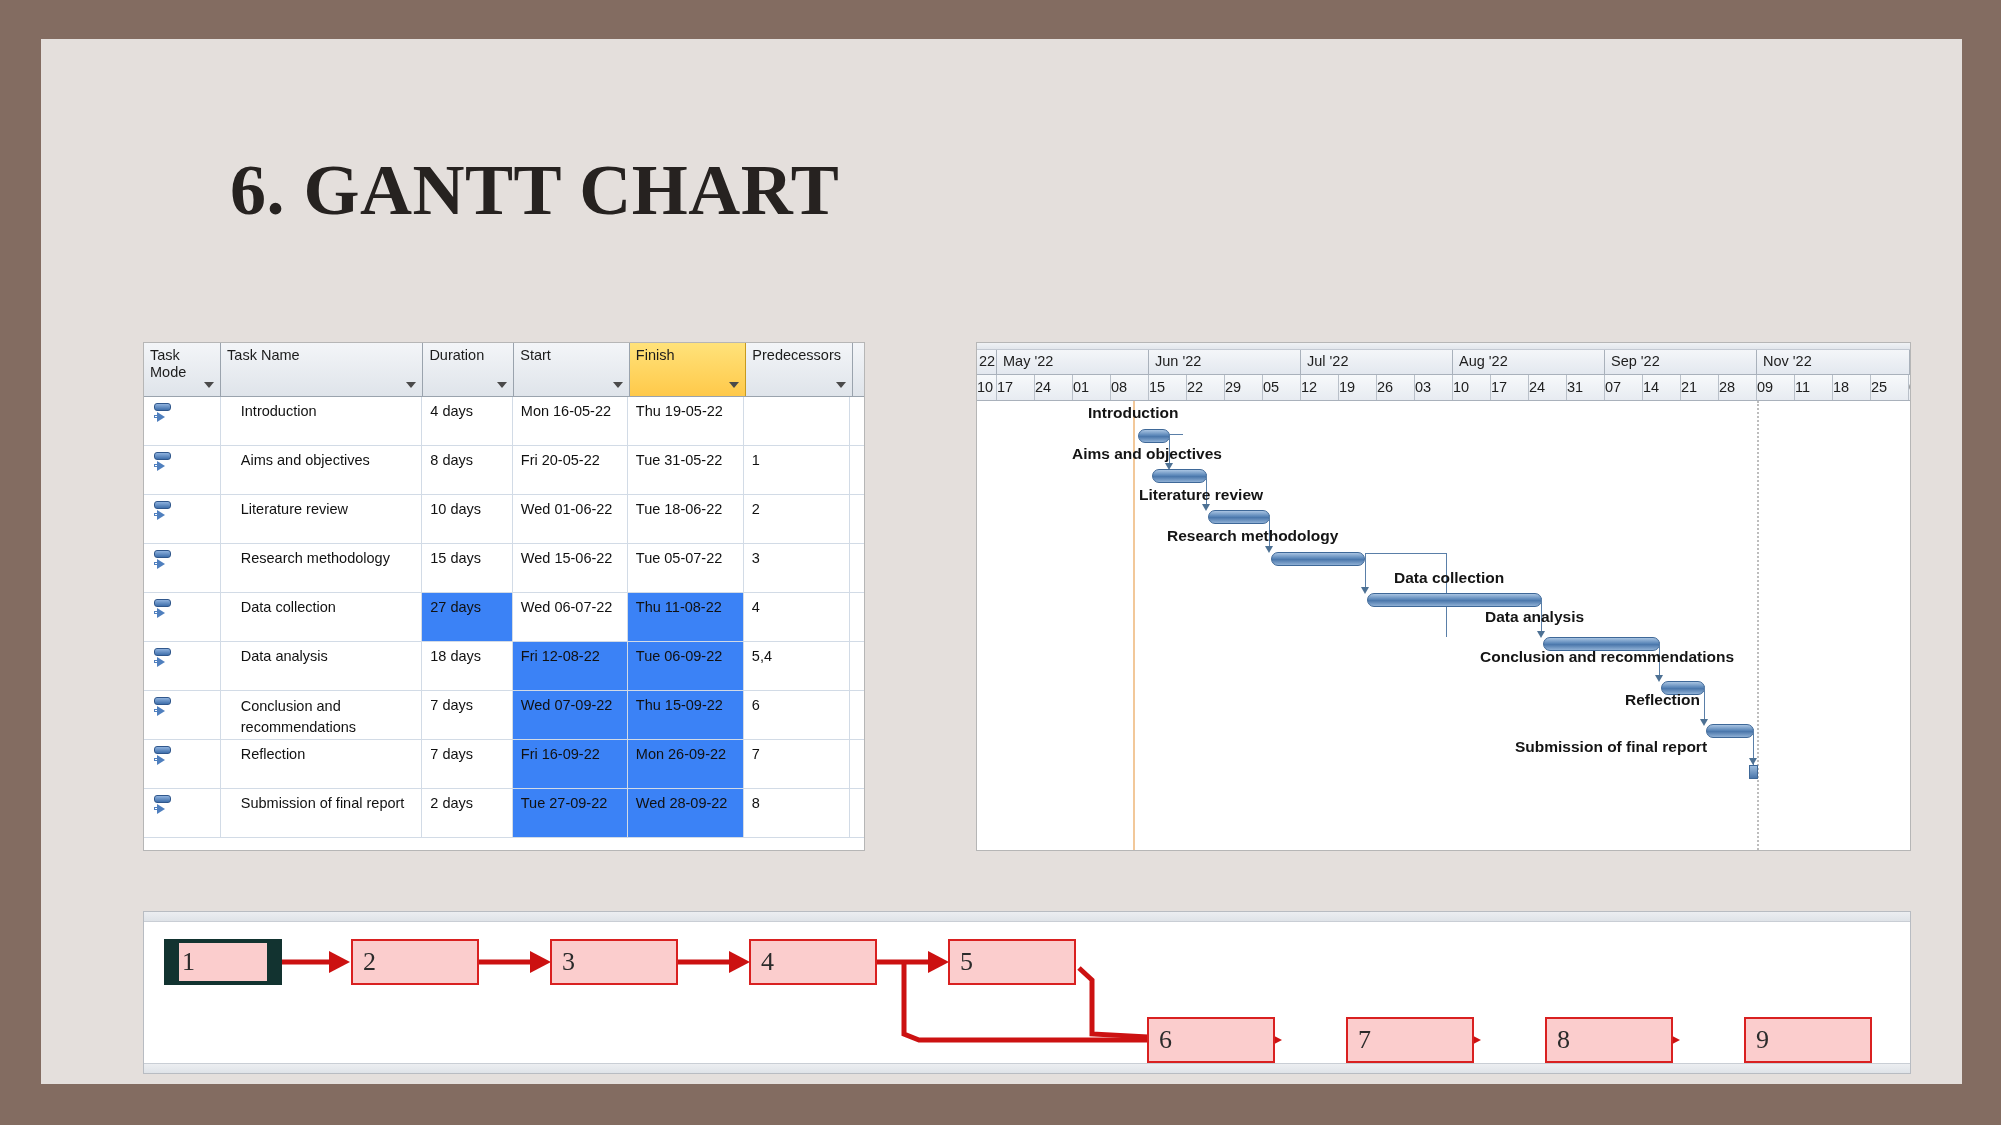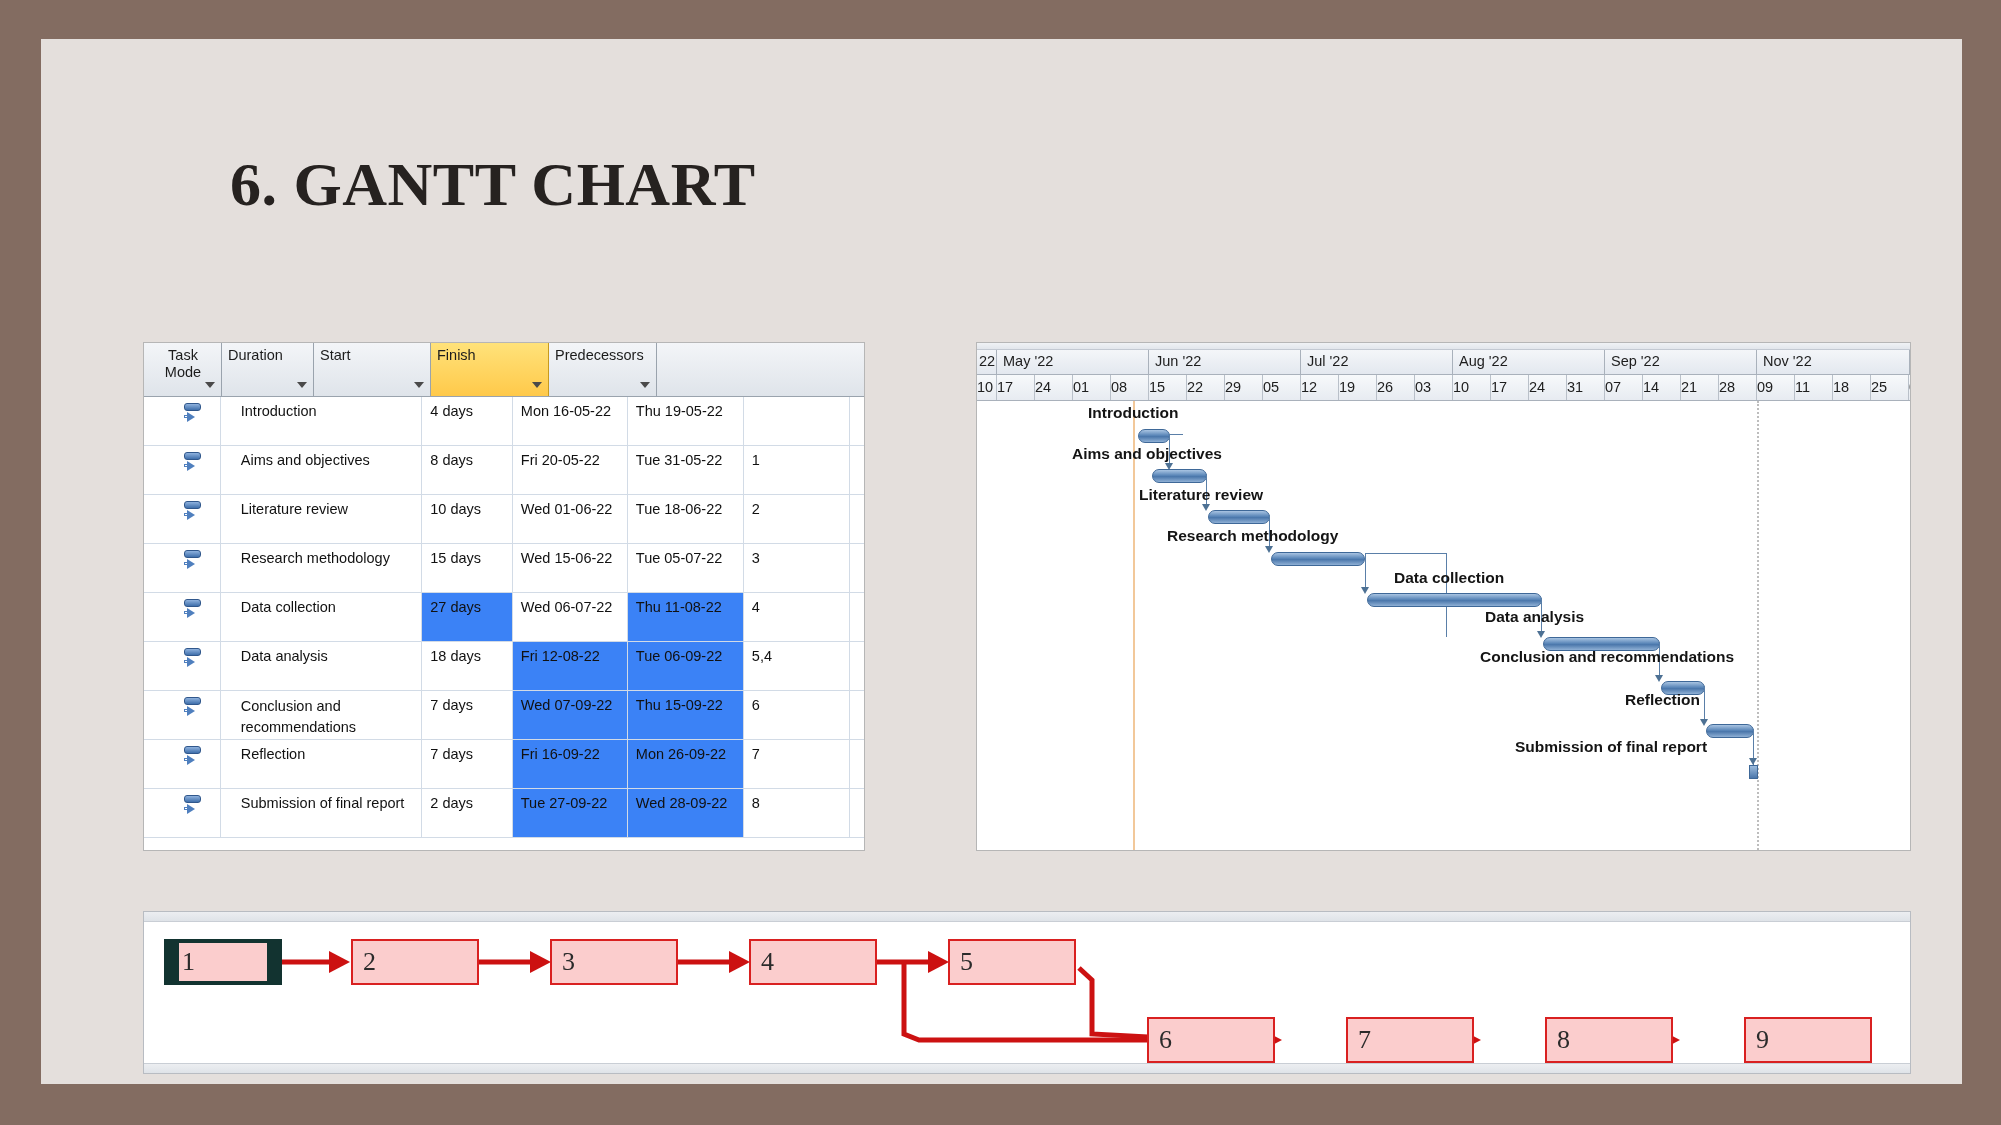--- a/index.html
+++ b/index.html
@@ -13,21 +13,21 @@
     position:absolute;
     left:41px; top:39px;
     width:1921px; height:1045px;
     background:#e4dfdc;
   }
   
   .title{
     position:absolute;
     left:189px; top:110px;
     font-family:"Liberation Serif", serif;
-    font-size:62px;
+    font-size:72px;
     font-weight:bold;
     color:#262220;
     letter-spacing:0.5px;
     white-space:nowrap;
   }
 
   
   .tablePanel{
     position:absolute;
     left:102px; top:303px;
@@ -74,21 +74,21 @@
   }
   .td{
     box-sizing:border-box;
     border-right:1px solid #d2dbe6;
     padding:5px 6px 0 8px;
     line-height:19px;
     overflow:hidden;
     white-space:normal;
   }
   .td.hl{ background:#3b82f6; }
-  .c0{width:78px;text-align:center;}
+  .c0{width:78px;}
   .c1{width:205px;}
   .c2{width:92px;}
   .c3{width:117px;}
   .c4{width:118px;}
   .c5{width:108px;}
   .c6{width:auto;flex:1;border-right:none;}
 
   
   .tmicon{ position:relative; width:24px; height:22px; margin-left:2px;}
   .tmicon .cap{
@@ -245,20 +245,24 @@
 <body>
 
 <div class="slide">
 
   <div class="title">6. GANTT CHART</div>
 
   <div class="tablePanel">
     <div class="thead">
       <div class="th c0">
         <span>Task Mode</span>
+        <span class="caret"></span>
+      </div>
+      <div class="th c1">
+        <span>Task Name</span>
         <span class="caret"></span>
       </div>
       <div class="th c2">
         <span>Duration</span>
         <span class="caret"></span>
       </div>
       <div class="th c3">
         <span>Start</span>
         <span class="caret"></span>
       </div>

